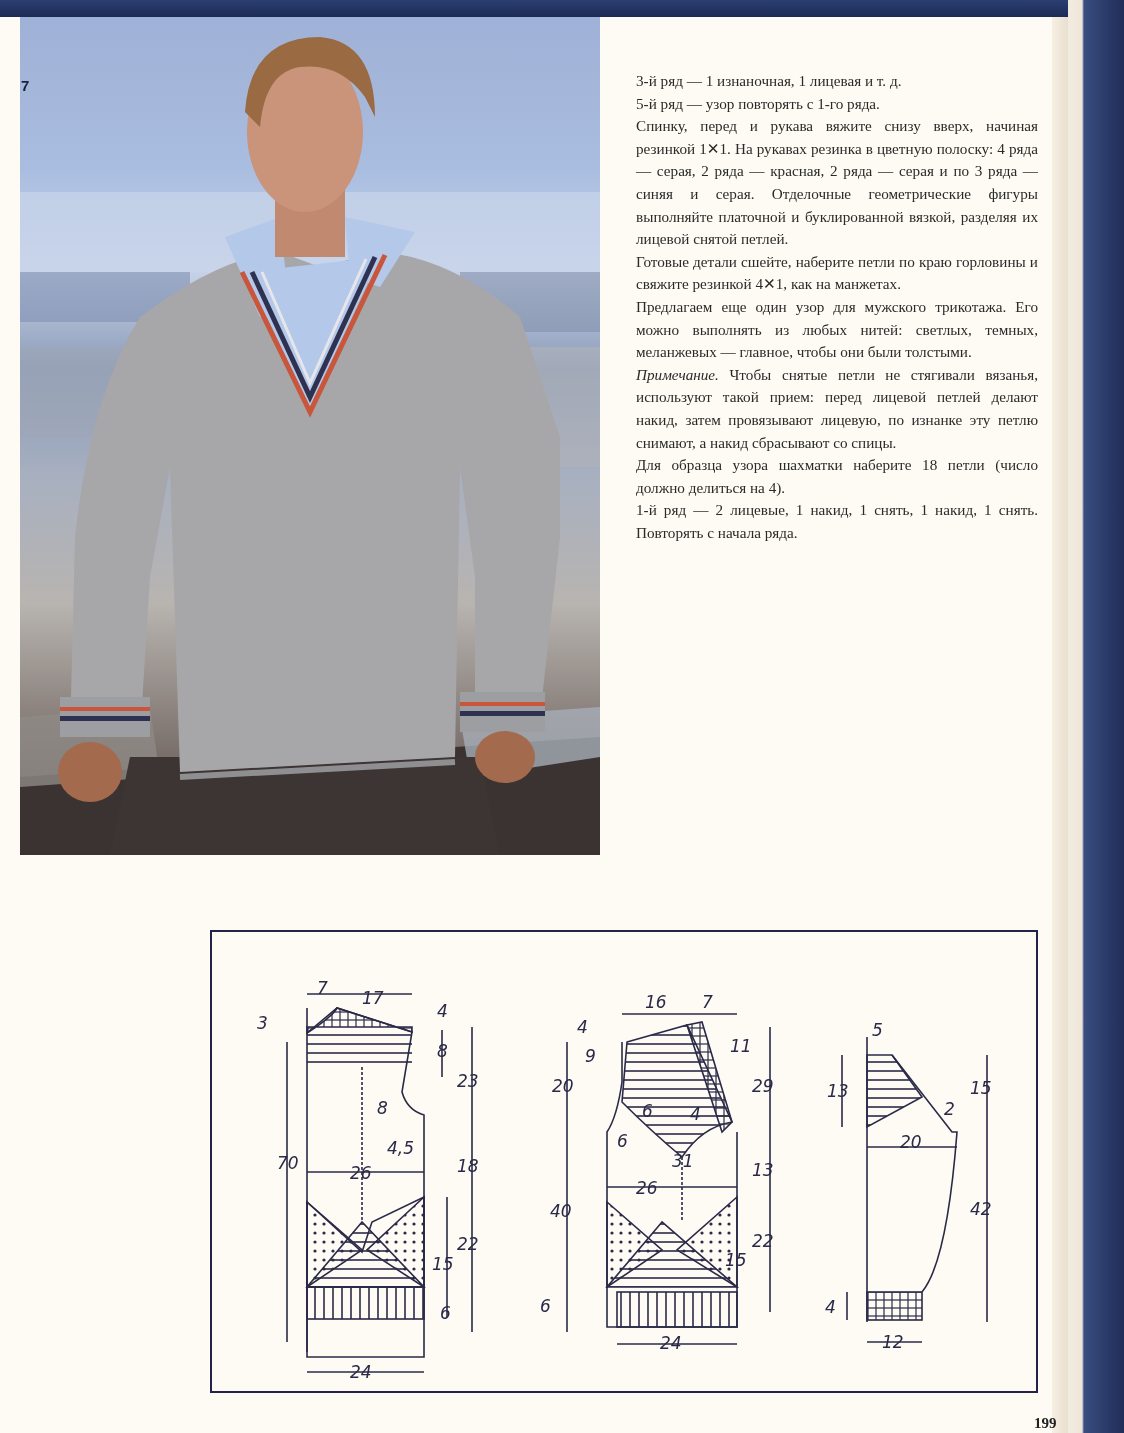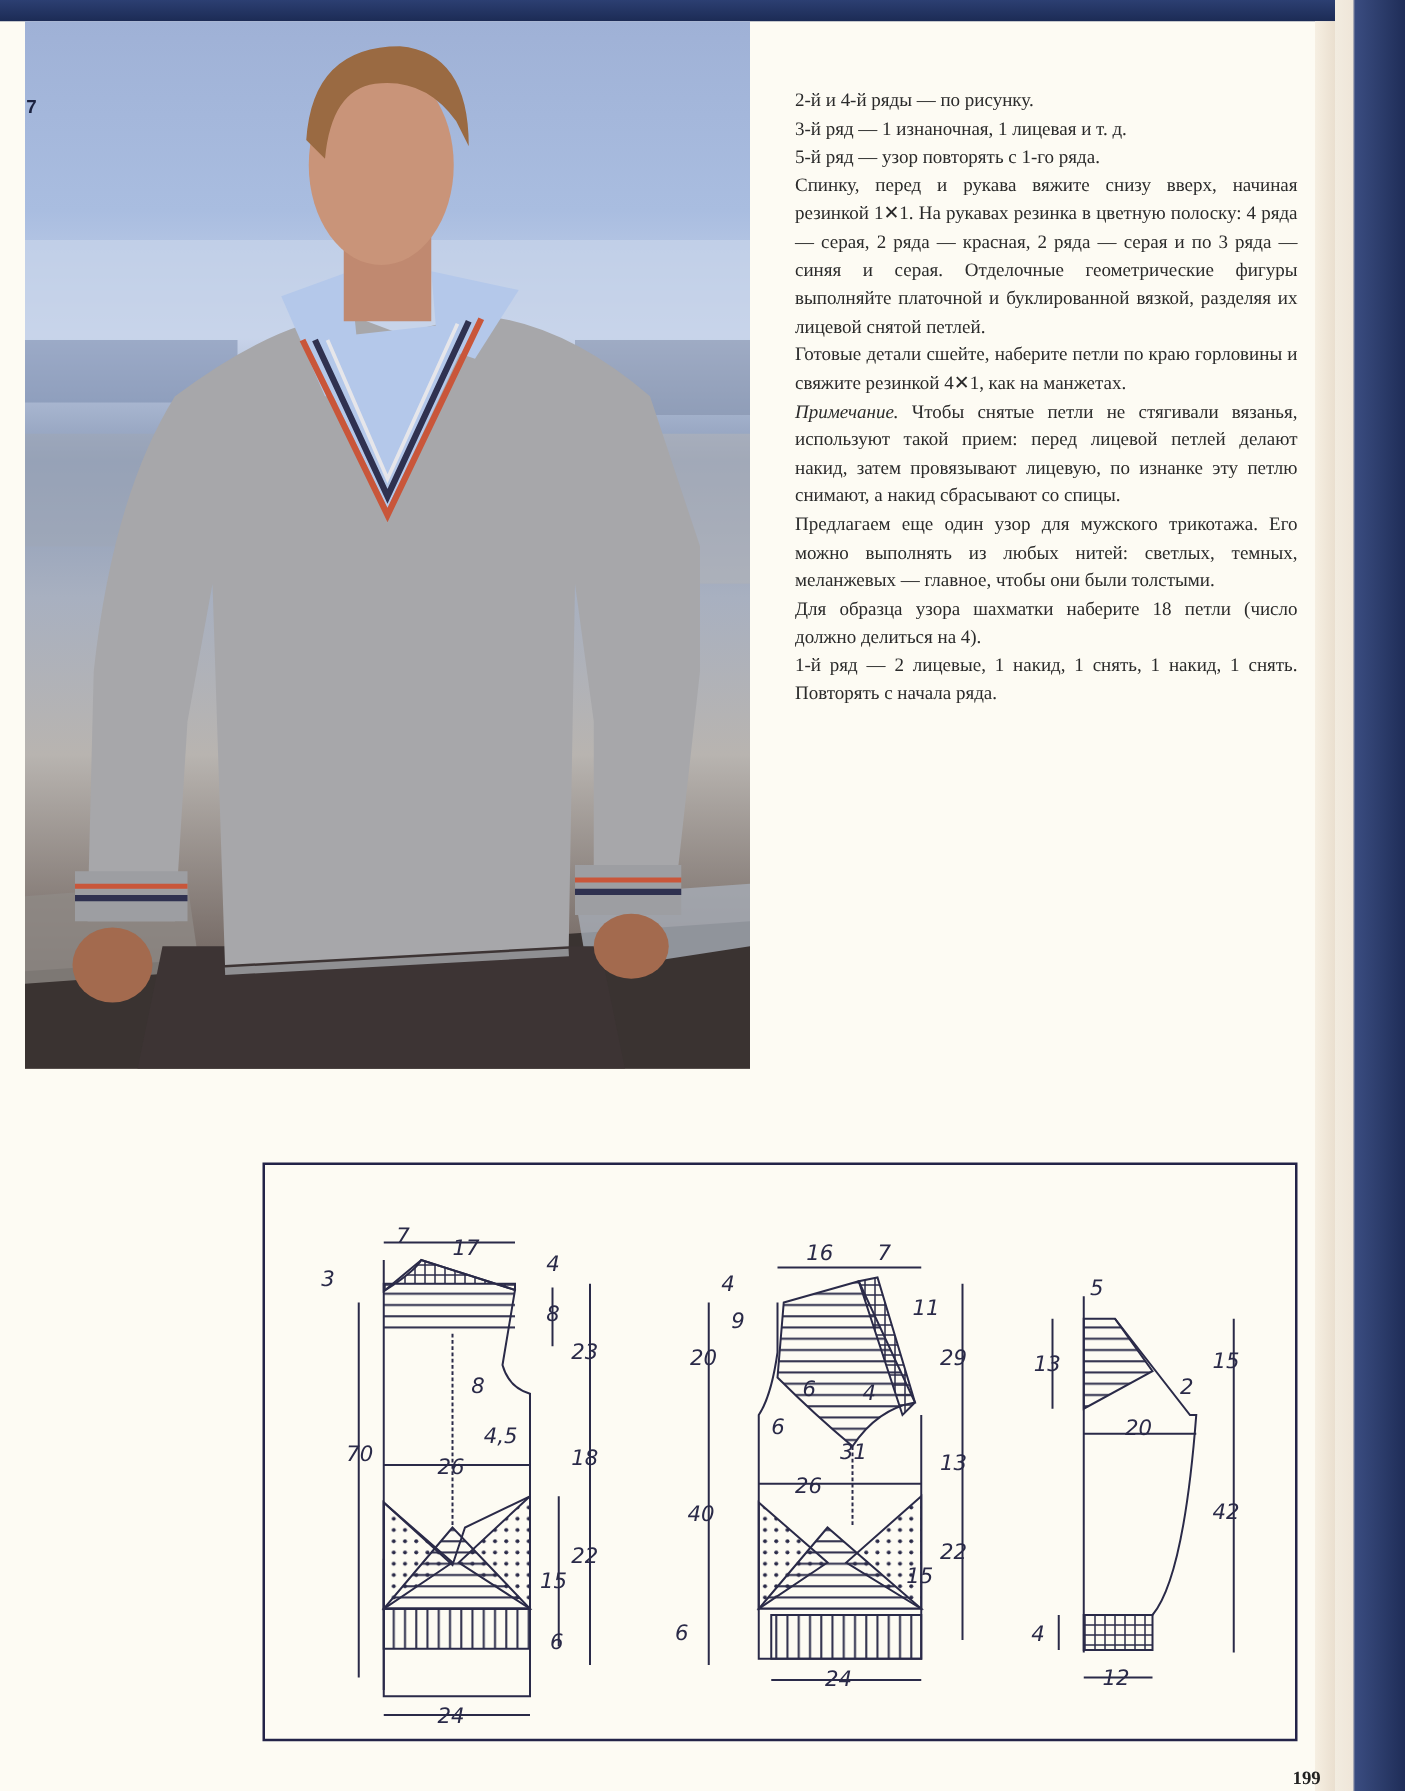--- a/index.html
+++ b/index.html
@@ -63,27 +63,26 @@
 
     <rect x="255" y="150" width="70" height="90" fill="#c08970"></rect>
     <ellipse cx="285" cy="115" rx="58" ry="80" fill="#c99479"></ellipse>
 
     <path d="M225,95 Q230,20 300,20 Q355,25 355,100 L345,80 Q320,45 280,50 Q245,55 240,110 Z" fill="#9a6a42"></path>
   </svg>
   <div class="fig-num">7</div>
 </div>
 
 <div class="text-col">
-  <p>2-й и 4-й ряды — по рисунку.</p>
   <p>3-й ряд — 1 изнаночная, 1 лицевая и т. д.</p>
   <p>5-й ряд — узор повторять с 1-го ряда.</p>
   <p>Спинку, перед и рукава вяжите снизу вверх, начиная резинкой 1✕1. На рукавах резинка в цветную полоску: 4 ряда — серая, 2 ряда — красная, 2 ряда — серая и по 3 ряда — синяя и серая. Отделочные геометрические фигуры выполняйте платочной и буклированной вязкой, разделяя их лицевой снятой петлей.</p>
   <p>Готовые детали сшейте, наберите петли по краю горловины и свяжите резинкой 4✕1, как на манжетах.</p>
+  <p>Предлагаем еще один узор для мужского трикотажа. Его можно выполнять из любых нитей: светлых, темных, меланжевых — главное, чтобы они были толстыми.</p>
   <p><em>Примечание.</em><span> Чтобы снятые петли не стягивали вязанья, используют такой прием: перед лицевой петлей делают накид, затем провязывают лицевую, по изнанке эту петлю снимают, а накид сбрасывают со спицы.</span></p>
-  <p>Предлагаем еще один узор для мужского трикотажа. Его можно выполнять из любых нитей: светлых, темных, меланжевых — главное, чтобы они были толстыми.</p>
   <p>Для образца узора шахматки наберите 18 петли (число должно делиться на 4).</p>
   <p>1-й ряд — 2 лицевые, 1 накид, 1 снять, 1 накид, 1 снять. Повторять с начала ряда.</p>
 </div>
 
 <div class="frame">
   <svg width="828" height="463" viewBox="0 0 828 463">
     <defs>
       <pattern id="dots" width="9" height="9" patternUnits="userSpaceOnUse">
           <circle cx="4" cy="4" r="1.6" fill="#2a2a48"></circle>
         </pattern>

